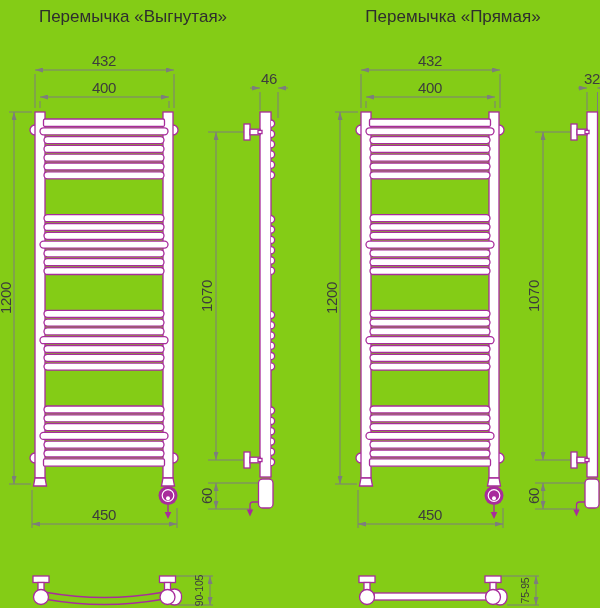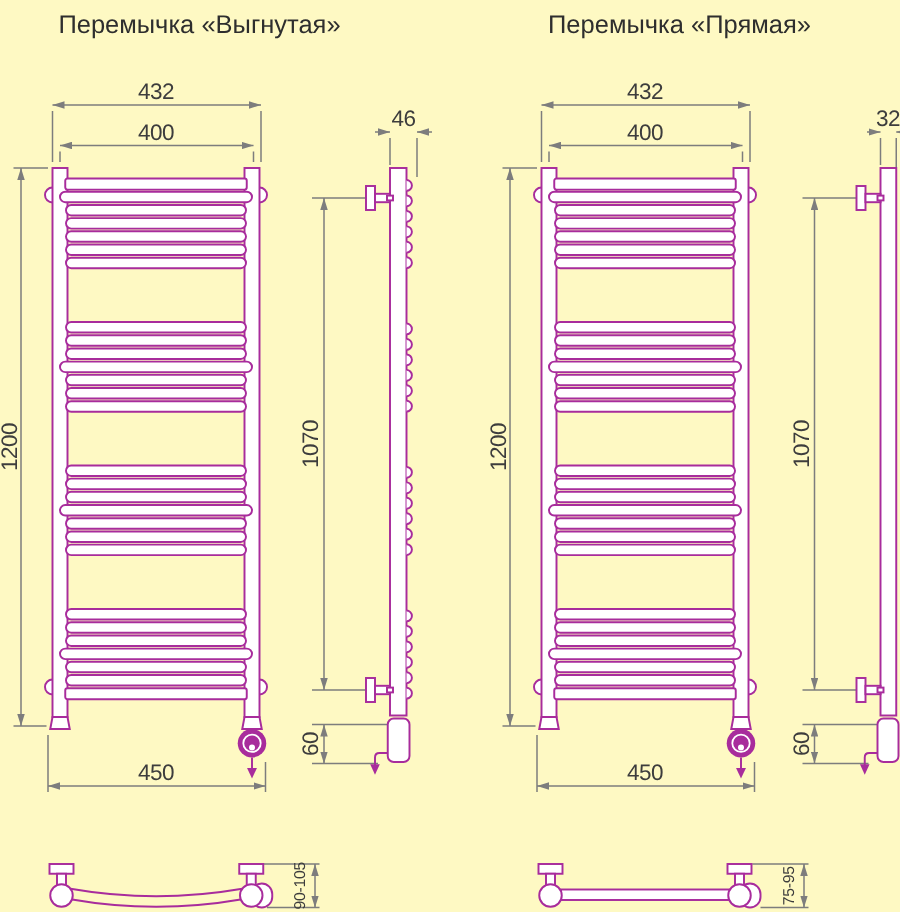--- a/index.html
+++ b/index.html
@@ -1,17 +1,17 @@
 <!DOCTYPE html>
 <html style="--drawing: #a82c9c; --dimline: #7d7d7d;"><head>
 <meta charset="utf-8">
 <style>
   html,body { margin:0; padding:0; background:#ffffff; }
   .canvas {
-    position:relative; width:600px; height:608px; background:#fef9c3;
+    position:relative; width:600px; height:608px; background:#84cc16;
     font-family:"Liberation Sans", sans-serif;
   }
   svg { display:block; }
   .t-title { font-family:"Liberation Sans", sans-serif; font-size:17px; fill:#2e2e2e; }
   .t-dim   { font-family:"Liberation Sans", sans-serif; font-size:15px; fill:#3d3d3d; letter-spacing:-0.3px; }
   .t-dim-s { font-family:"Liberation Sans", sans-serif; font-size:10.5px; fill:#3d3d3d; letter-spacing:-0.2px; }
   .mag  { stroke:var(--drawing,#a82c9c); fill:#ffffff; stroke-width:1.3; }
   .magl { stroke:var(--drawing,#a82c9c); fill:none;    stroke-width:1.3; }
   .magf { fill:var(--drawing,#a82c9c); stroke:none; }
   .dim  { stroke:var(--dimline,#7d7d7d); fill:none; stroke-width:1; }

